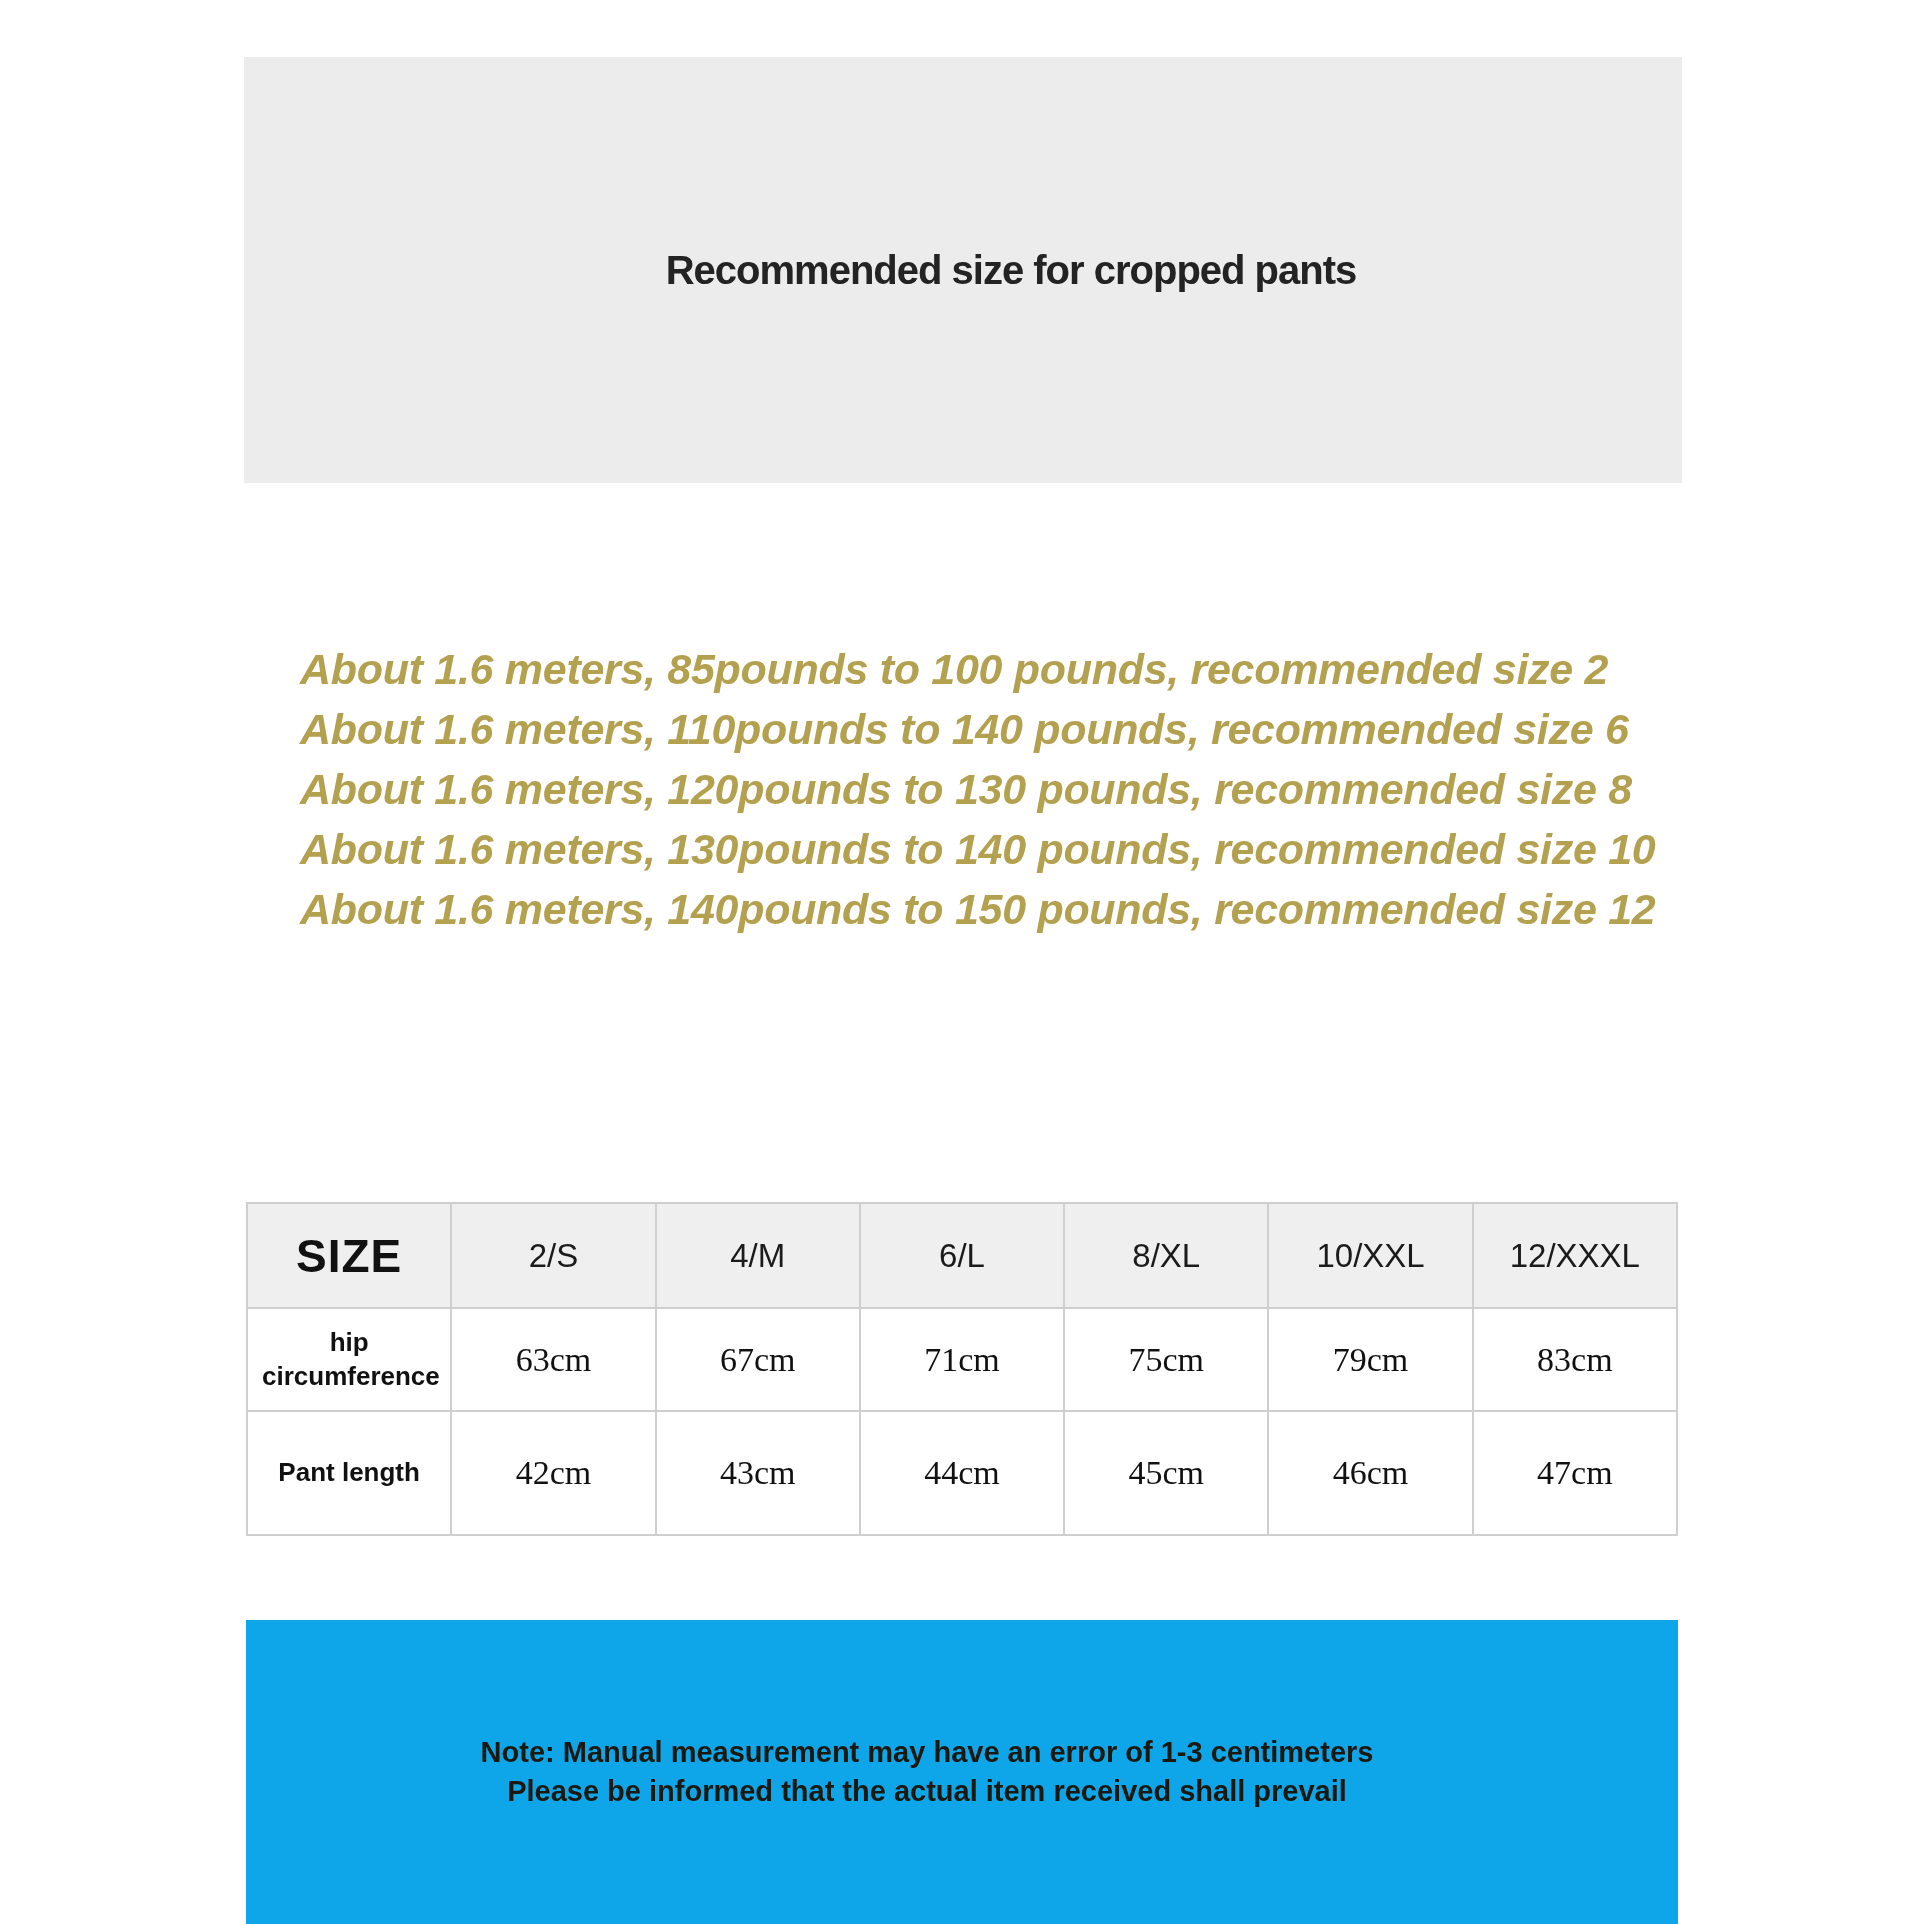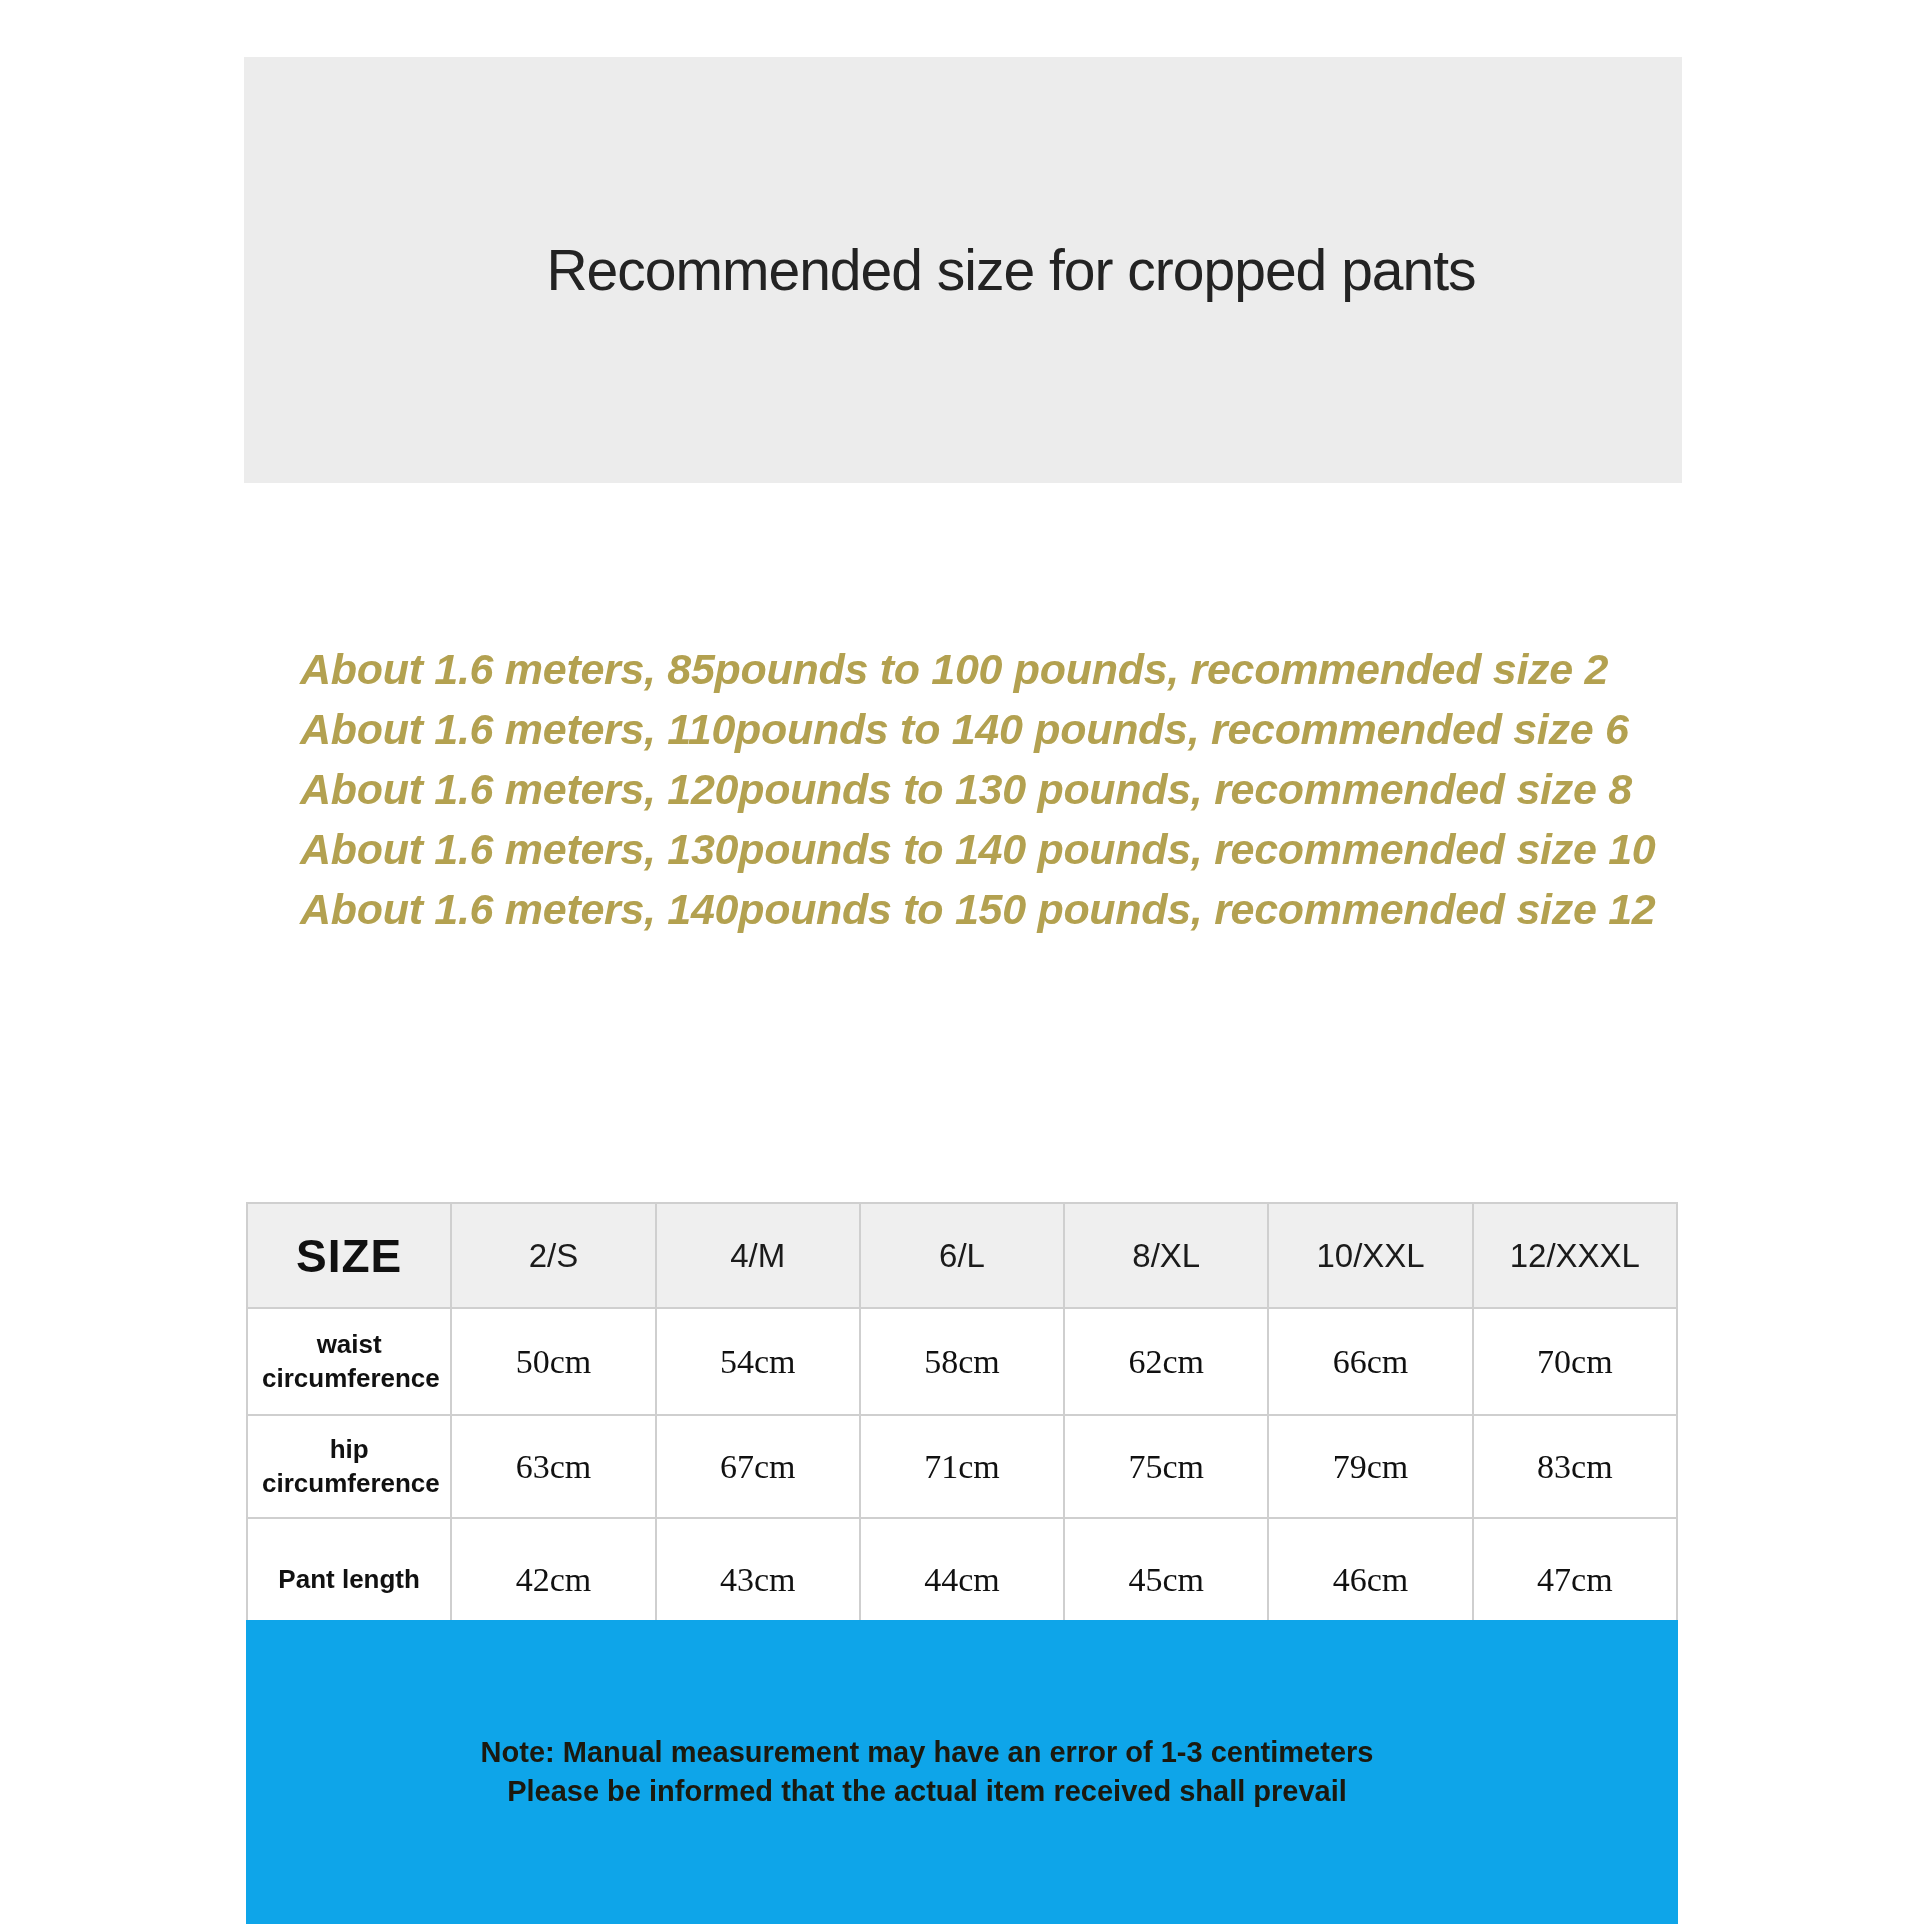--- a/index.html
+++ b/index.html
@@ -23,22 +23,22 @@
     width: 1438px;
     height: 426px;
     background: #ececec;
     display: flex;
     align-items: center;
     justify-content: center;
     padding-left: 96px;
     box-sizing: border-box;
   }
   .banner-title {
-    font-size: 57px;
-    font-weight: 400;
+    font-size: 40px;
+    font-weight: 700;
     color: #232323;
     letter-spacing: -1px;
     white-space: nowrap;
   }
 
   
   .recommendations {
     position: absolute;
     left: 300px;
     top: 639px;
@@ -145,29 +145,20 @@
       <th class="size-head">SIZE</th>
       <th>2/S</th>
       <th>4/M</th>
       <th>6/L</th>
       <th>8/XL</th>
       <th>10/XXL</th>
       <th>12/XXXL</th>
     </tr>
   </thead>
   <tbody>
-    <tr class="r1">
-      <th class="row-label">waist circumference</th>
-      <td class="value">50cm</td>
-      <td class="value">54cm</td>
-      <td class="value">58cm</td>
-      <td class="value">62cm</td>
-      <td class="value">66cm</td>
-      <td class="value">70cm</td>
-    </tr>
     <tr class="r2">
       <th class="row-label">hip circumference</th>
       <td class="value">63cm</td>
       <td class="value">67cm</td>
       <td class="value">71cm</td>
       <td class="value">75cm</td>
       <td class="value">79cm</td>
       <td class="value">83cm</td>
     </tr>
     <tr class="r3">

